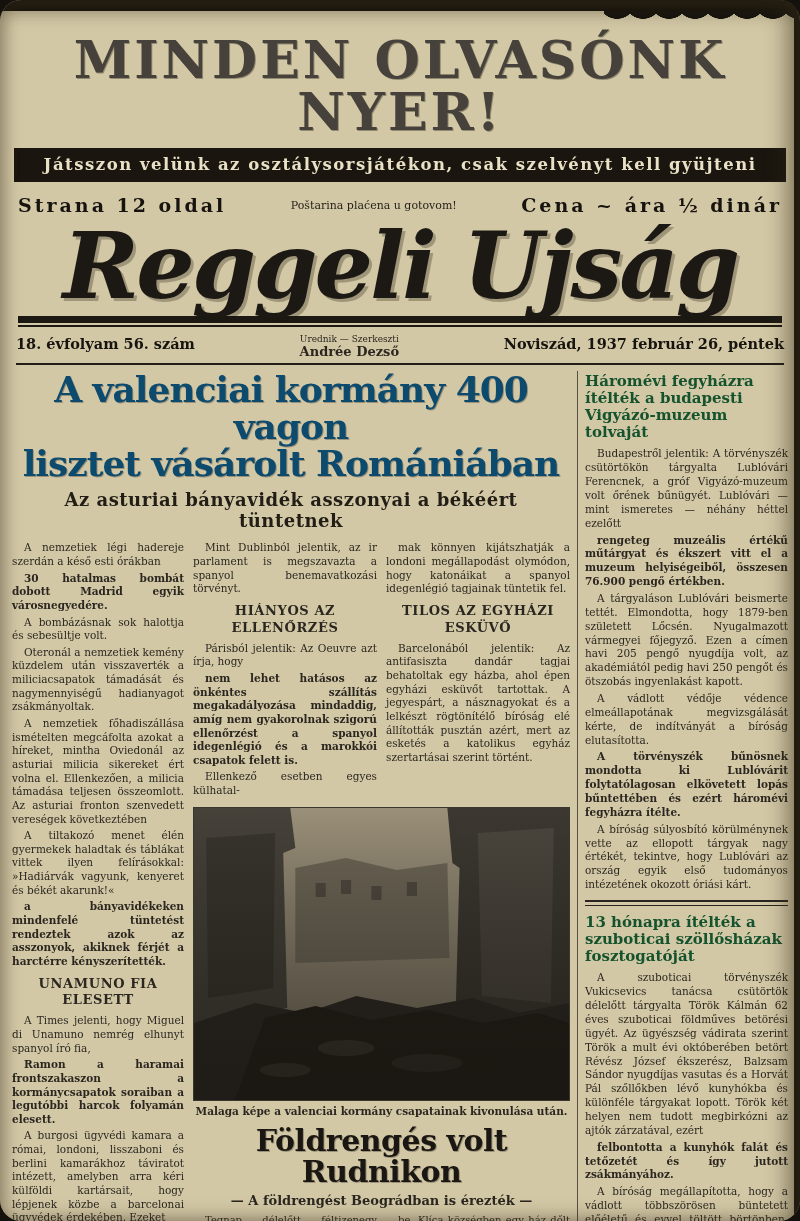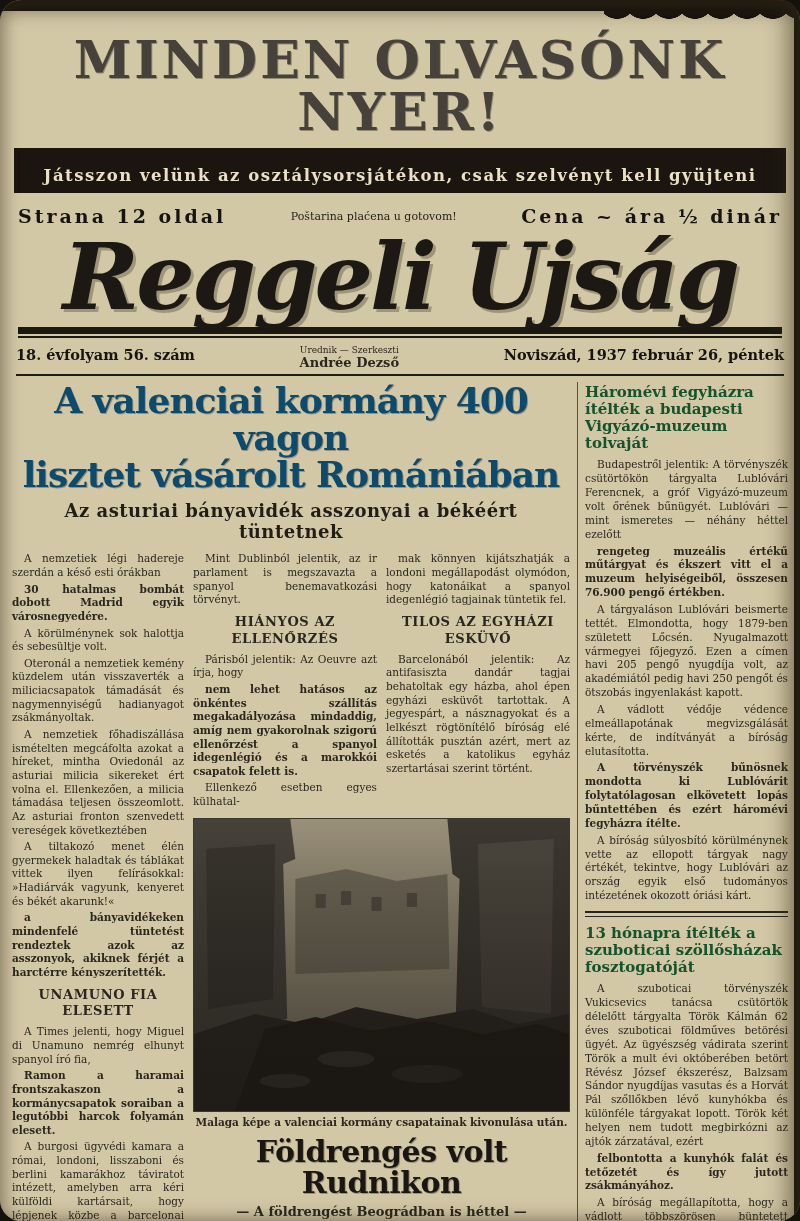--- a/index.html
+++ b/index.html
@@ -11,21 +11,21 @@
   .right-edge{position:absolute;top:0;right:0;width:6px;height:100%;background:#14110d;}
   .scallop{position:absolute;top:0;right:6px;width:190px;height:24px;
         background-image:radial-gradient(circle at 50% 0%, #14110d 68%, transparent 70%);
         background-size:26px 24px;background-repeat:repeat-x;}
   .inner{position:relative;padding:20px 12px 0 12px;}
 
   
   .promo-head{margin-top:14px;text-align:center;font-size:52px;font-weight:bold;letter-spacing:3px;
         color:#46413a;text-shadow:1px 1px 0 rgba(30,25,15,.35);line-height:1;}
   .promo-bar{margin:10px 2px 0;background:#1a160f;color:#e9e1c6;text-align:center;
-        font-weight:bold;font-size:16.5px;letter-spacing:1.5px;padding:18px 0 8px;}
+        font-weight:bold;font-size:16.5px;letter-spacing:1.5px;padding:7px 0 8px;}
 
   
   .infobar{display:flex;align-items:center;justify-content:space-between;margin:10px 4px 0;padding:2px 2px;}
   .infobar .heavy{font-weight:bold;font-size:19px;letter-spacing:3px;color:#17140f;}
   .infobar .mid{font-size:11px;color:#26221b;}
 
   
   .masthead{margin-top:2px;text-align:center;font-size:92px;line-height:1.0;font-weight:bold;font-style:italic;
         color:#1c1914;letter-spacing:-3px;text-shadow:3px 3px 0 rgba(25,20,12,.28);}
   .mast-rule1{height:7px;background:#1c1914;margin:4px 6px 0;}
@@ -110,21 +110,21 @@
         <div class="lead-headline">
           <span style="display:block">A valenciai kormány 400 vagon</span>
           <span style="display:block">lisztet vásárolt Romániában</span>
         </div>
         <div class="lead-subhead">Az asturiai bányavidék asszonyai a békéért tüntetnek</div>
 
         <div class="cols">
           <div class="col1">
               <p class="para">A nemzetiek légi hadereje szerdán a késő esti órákban</p>
               <p class="para bold">30 hatalmas bombát dobott Madrid egyik városnegyedére.</p>
-              <p class="para">A körülménynek sok halottja és sebesültje volt.</p>
+              <p class="para">A bombázásnak sok halottja és sebesültje volt.</p>
               <p class="para">Oteronál a nemzetiek kemény küzdelem után visszaverték a miliciacsapatok támadását és nagymennyiségű hadianyagot zsákmányoltak.</p>
               <p class="para">A nemzetiek főhadiszállása ismételten megcáfolta azokat a híreket, mintha Oviedonál az asturiai milicia sikereket ért volna el. Ellenkezően, a milicia támadása teljesen összeomlott. Az asturiai fronton szenvedett vereségek következtében</p>
               <p class="para">A tiltakozó menet élén gyermekek haladtak és táblákat vittek ilyen felírásokkal: »Hadiárvák vagyunk, kenyeret és békét akarunk!«</p>
               <p class="para bold">a bányavidékeken mindenfelé tüntetést rendeztek azok az asszonyok, akiknek férjét a harctérre kényszerítették.</p>
               <p class="para subhead">UNAMUNO FIA ELESETT</p>
               <p class="para">A Times jelenti, hogy Miguel di Unamuno nemrég elhunyt spanyol író fia,</p>
               <p class="para bold">Ramon a haramai frontszakaszon a kormánycsapatok soraiban a legutóbbi harcok folyamán elesett.</p>
               <p class="para">A burgosi ügyvédi kamara a római, londoni, lisszaboni és berlini kamarákhoz táviratot intézett, amelyben arra kéri külföldi kartársait, hogy lépjenek közbe a barcelonai ügyvédek érdekében. Ezeket</p>
               <p class="para bold">az ügyvédeket hadbíróság elé állították,</p>
             </div>
@@ -172,21 +172,21 @@
                 <ellipse cx="150" cy="240" rx="28" ry="8" fill="#3a362e"></ellipse>
                 <ellipse cx="230" cy="255" rx="35" ry="9" fill="#332f28"></ellipse>
                 <ellipse cx="90" cy="262" rx="25" ry="7" fill="#3a362e"></ellipse>
                 <rect x="0" y="0" width="370" height="292" fill="url(#vig)"></rect>
               </svg>
             </div>
             <div class="photo-caption">Malaga képe a valenciai kormány csapatainak kivonulása után.</div>
 
             <div class="quake">
               <div class="quake-headline">Földrengés volt Rudnikon</div>
-              <div class="quake-subhead">— A földrengést Beográdban is héttel —</div>
+              <div class="quake-subhead">— A földrengést Beográdban is érezték —</div>
               <div class="quake-cols">
                 <div class="quake-col">
                     <p class="para">Tegnap délelőtt féltizenegy órakor Kragujevácon, Rudnikon, Gornyi Milanovácon és környékén földrengést éreztek. A rengés központja Rudnikon volt, ahol</p>
                   </div>
                 <div class="quake-col">
                     <p class="para">be, Klíca községben egy ház dőlt össze. Emberéletben sehol nem esett kár.</p>
                   </div>
               </div>
             </div>
           </div>

